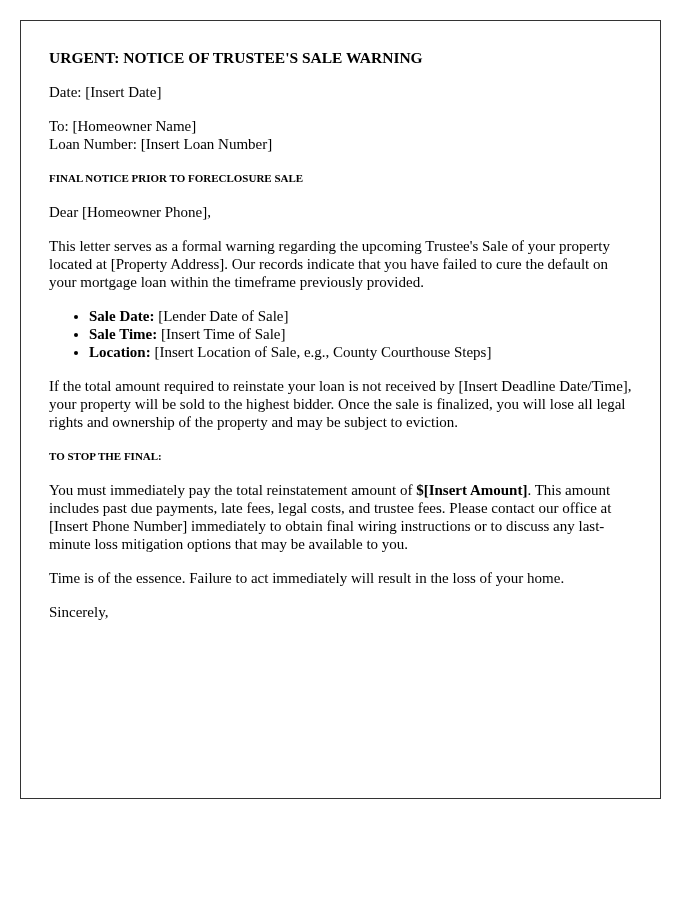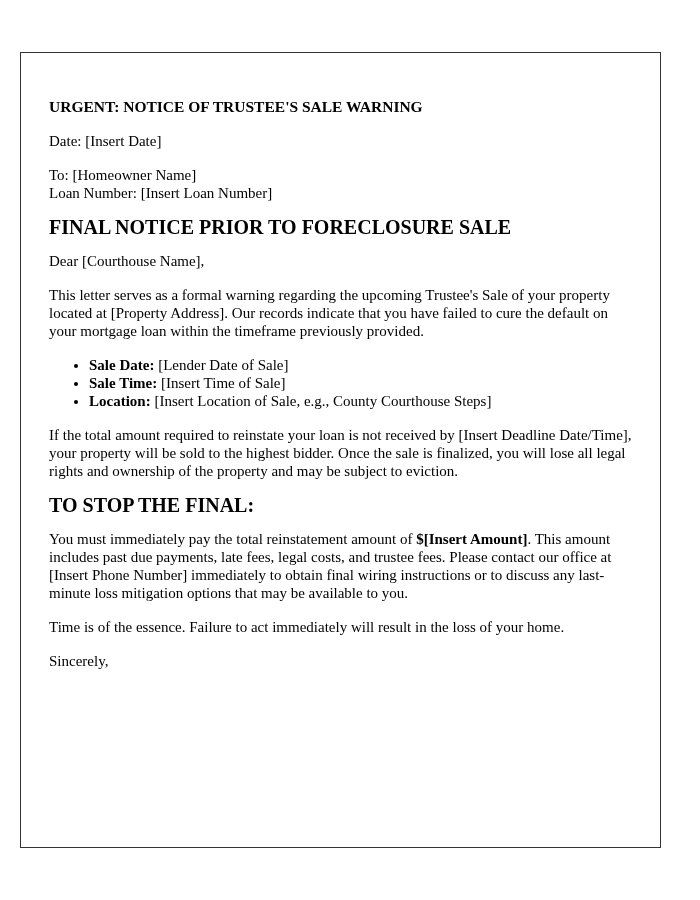--- a/index.html
+++ b/index.html
@@ -16,34 +16,33 @@
       line-height: 18px;
       color: #000000;
     }
     .letter {
       position: absolute;
       left: 20px;
       top: 20px;
       width: 583px;
       height: 729px;
       border: 1px solid #333333;
-      padding: 37px 28px 28px 28px;
-      margin-top: 32px;
+      padding: 20px 28px 28px 28px;
     }
     .letter p, .letter h1, .letter h2, .letter h3 {
       margin: 0 0 16px 0;
     }
     .title {
       font-size: 15.5px;
       font-weight: bold;
       margin-top: 8px !important;
       letter-spacing: 0;
     }
     .section-heading {
-      font-size: 20px;
+      font-size: 11px;
       font-weight: bold;
     }
     .bold-line {
       font-weight: bold;
     }
     .recipient-block div, .signature-block div {
       line-height: 18px;
     }
     ul.sale-details {
       margin: 0 0 16px 0;
@@ -69,21 +68,21 @@
 
   <p>Date: [Insert Date]</p>
 
   <div class="recipient-block" style="margin-bottom:16px;">
     <div>To: [Homeowner Name]</div>
     <div>Loan Number: [Insert Loan Number]</div>
   </div>
 
   <h2 class="section-heading">FINAL NOTICE PRIOR TO FORECLOSURE SALE</h2>
 
-  <p>Dear [Courthouse Name],</p>
+  <p>Dear [Homeowner Phone],</p>
 
   <p>This letter serves as a formal warning regarding the upcoming Trustee's Sale of your property located at [Property Address]. Our records indicate that you have failed to cure the default on your mortgage loan within the timeframe previously provided.</p>
 
 
   <ul class="sale-details">
     <li>
       <span class="label-strong">Sale Date:</span><span> [Lender Date of Sale]</span>
     </li>
     <li>
       <span class="label-strong">Sale Time:</span><span> [Insert Time of Sale]</span>

